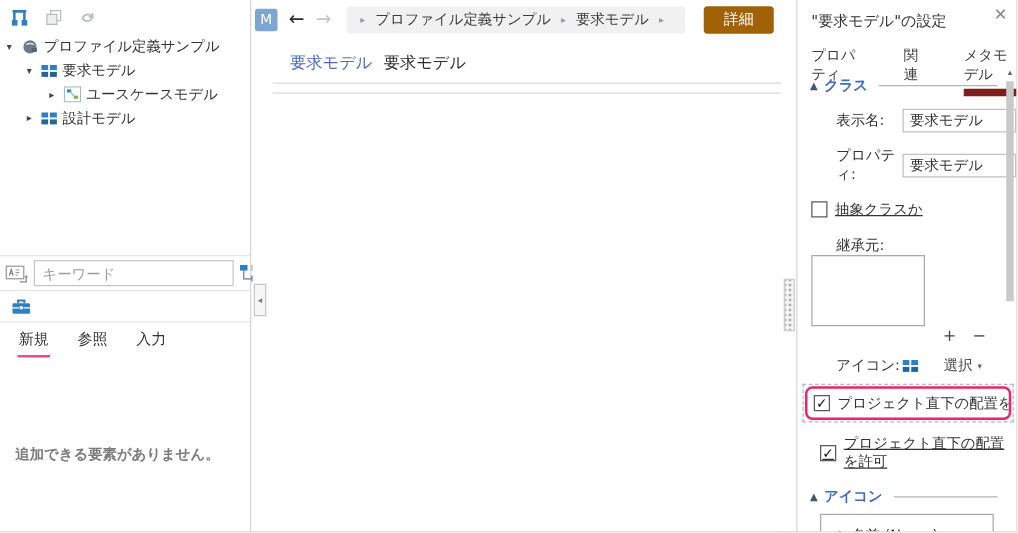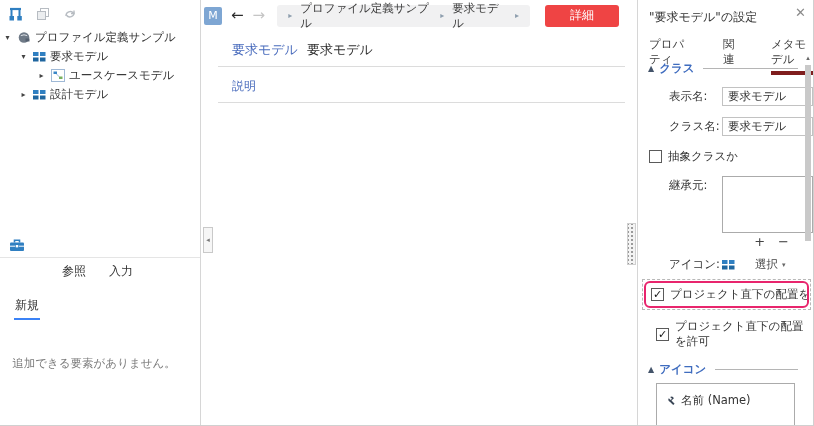--- a/index.html
+++ b/index.html
@@ -22,35 +22,35 @@
   .search-row { position: absolute; top: 204px; left: 0; right: 0; height: 29px;
     display: flex; align-items: center; gap: 4px; padding: 0 4px;
     border-top: 1px solid #e5e5e5; border-bottom: 1px solid #e5e5e5; }
   .keyword-input { flex: 1; height: 21px; border: 1px solid #c6c6c6; font-size: 11.5px;
     padding: 0 6px; color: #333; font-family: inherit; outline: none; }
   .keyword-input::placeholder { color: #9d9d9d; }
   .toolbox-row { position: absolute; top: 233px; left: 0; right: 0; height: 25px;
     padding: 5px 9px; border-bottom: 1px solid #e5e5e5; }
   .lp-tabs { position: absolute; top: 258px; left: 0; right: 0; display: flex; gap: 21px; padding: 0 14px; }
   .lp-tab { padding: 5px 1px 4px; color: #333; font-size: 12px; cursor: default; }
-  .lp-tab.active { border-bottom: 2px solid #3b82f6; margin-top: 34px; }
+  .lp-tab.active { border-bottom: 2px solid #ec4899; }
   .empty-msg { position: absolute; top: 356px; left: 0; width: 188px; text-align: center;
-    color: #7b7b7b; font-size: 11.5px; }
+    color: #7b7b7b; font-size: 11.5px; font-weight: bold; }
   
   .center-panel { position: absolute; left: 202px; top: 0; width: 423px; height: 100%; background: #fff; }
   .c-header { display: flex; align-items: center; gap: 9px; padding: 5px 6px 4px 2px; height: 30px; }
   .m-badge { width: 18px; height: 18px; background: #7ea6d3; color: #fff; font-size: 11px;
     display: flex; align-items: center; justify-content: center; border-radius: 2px; flex: 0 0 auto; }
   .nav-arrow { font-size: 15px; line-height: 1; cursor: default; }
   .nav-back { color: #2b2b2b; }
   .nav-fwd { color: #c5c5c5; }
   .crumb { flex: 1; height: 22px; background: #f1f1f2; border-radius: 3px; display: flex;
     align-items: center; gap: 8px; padding: 0 11px; font-size: 11.5px; color: #3c3c3c; margin-left: 3px; }
   .crumb-sep { color: #8e9eae; font-size: 8px; }
-  .detail-btn { width: 74px; height: 22px; background: #ef4444; color: #fff; border: none;
+  .detail-btn { width: 56px; height: 22px; background: #a16207; color: #fff; border: none;
     border-radius: 3px; font-size: 12px; font-family: inherit; margin-left: 6px; cursor: pointer; }
   .c-title { margin: 11px 0 0 30px; font-size: 13px; color: #2f2f2f; }
   .t-type { color: #4a6cbd; margin-right: 9px; }
   .c-hr { border: none; border-top: 1px solid #dcdcdc; margin: 7px 0 0 16px; }
   .c-desc-label { margin: 11px 0 0 30px; color: #4a6cbd; font-size: 12px; }
   .c-desc-value { margin: 12px 0 0 33px; color: #8c8c8c; font-size: 12px; }
   
   .collapse-handle { position: absolute; left: 203px; top: 227px; width: 10px; height: 26px;
     background: #f6f6f6; border: 1px solid #c9c9c9; display: flex; align-items: center;
     justify-content: center; color: #777; font-size: 7px; cursor: pointer; }
@@ -58,38 +58,38 @@
     background: #f4f4f4; border: 1px solid #cfcfcf; cursor: col-resize;
     background-image: radial-gradient(#9a9a9a 0.8px, transparent 1px);
     background-size: 4px 4px; background-position: 2px 2px; }
   
   .right-panel { position: absolute; left: 637px; top: 0; width: 177px; height: 100%;
     border-left: 1px solid #d6d6d6; background: #fff; }
   .rp-title { padding: 9px 0 0 11px; font-size: 12px; color: #333; }
   .rp-close { position: absolute; top: 5px; right: 8px; color: #8a8a8a; font-size: 13px; cursor: pointer; }
   .rp-tabs { display: flex; gap: 31px; padding: 11px 0 0 11px; }
   .rp-tab { padding-bottom: 4px; color: #3c3c3c; font-size: 11.5px; cursor: default; }
-  .rp-tab.active { border-bottom: 4px solid #7f1d1d; }
+  .rp-tab.active { border-bottom: 6px solid #7f1d1d; }
   .rp-content { position: absolute; top: 52px; left: 0; right: 0; bottom: 0; }
   .rp-scrollbar { position: absolute; right: 2px; top: 2px; bottom: 0; width: 8px; }
   .rp-scroll-up { font-size: 7px; color: #666; text-align: center; line-height: 8px; }
   .rp-thumb { position: absolute; top: 11px; left: 1px; width: 6px; height: 176px; background: #c9c9c9; }
   .sec-header { display: flex; align-items: center; gap: 5px; padding: 9px 16px 0 10px;
     color: #3f6cbf; font-weight: bold; font-size: 11.5px; }
   .sec-tri { color: #44546a; font-size: 8px; font-weight: normal; }
   .sec-line { flex: 1; border-top: 1px solid #b5b5b5; margin-left: 4px; }
   .frow { display: flex; align-items: center; margin: 11px 0 0 11px; font-size: 11.5px; color: #333; }
   .frow .flabel { width: 53px; flex: 0 0 auto; margin-left: 20px; }
   .finput { width: 91px; height: 19px; border: 1px solid #c2c2c2; font-size: 11.5px;
     padding: 0 5px; color: #333; font-family: inherit; outline: none; }
   .checkbox { width: 13px; height: 13px; border: 1px solid #5a5a5a; background: #fff;
     display: inline-flex; align-items: center; justify-content: center; font-size: 11px;
     color: #111; line-height: 1; flex: 0 0 auto; cursor: pointer; }
-  .cb-row { display: flex; align-items: center; gap: 6px; font-size: 11.5px; color: #333; }
-  .inherit-row { align-items: flex-start; margin-top: 12px; }
+  .cb-row { display: flex; align-items: center; gap: 6px; font-size: 11.5px; color: #333; text-decoration: underline; }
+  .inherit-row { align-items: flex-start; margin-top: 12px; flex-direction: column; }
   .inherit-row .flabel { padding-top: 2px; }
   .listbox { width: 91px; height: 57px; border: 1px solid #ababab; background: #fff; }
   .pm-row { display: flex; justify-content: flex-end; gap: 13px; margin: 2px 25px 0 0;
     font-size: 13px; color: #444; }
   .pm-btn { cursor: pointer; line-height: 1; }
   .icon-row { margin-top: 9px; gap: 0; }
   .select-btn { display: inline-flex; align-items: center; gap: 4px; color: #444; cursor: pointer; margin-left: 20px; }
   .select-caret { font-size: 7px; color: #666; }
   .hl-outer { margin: 7px 3px 0 4px; border: 1px dashed #b8b8b8; padding: 1px; }
   .hl-pink { border: 2px solid #e8256d; border-radius: 6px; padding: 4px 5px; display: flex;
@@ -174,20 +174,40 @@
               <rect x="0" y="1" width="5.5" height="4" fill="#2f7fc1"></rect>
               <rect x="7" y="1" width="5.5" height="4" fill="#2f7fc1"></rect>
               <rect x="0" y="6.5" width="5.5" height="4" fill="#1f669f"></rect>
               <rect x="7" y="6.5" width="5.5" height="4" fill="#1f669f"></rect>
             </svg>
         </span>
         <span class="tree-label">設計モデル</span>
       </div>
     </div>
 
+    <div class="search-row">
+      <span class="ico">
+        <svg width="19" height="16" viewBox="0 0 19 16">
+            <rect x="1" y="2" width="14" height="10" fill="#fff" stroke="#9a9a9a"></rect>
+            <path d="M3.5 9.5 L5 4.5 6.5 9.5 M4.2 7.8 h1.7" stroke="#777" stroke-width="0.9" fill="none"></path>
+            <path d="M8.5 5 h3 M8.5 7 h3 M8.5 9 h2" stroke="#999" stroke-width="0.8"></path>
+            <path d="M12 14.5 h5 v-4" stroke="#888" stroke-width="1" fill="none"></path>
+            <path d="M17 9 l-1.5 2 h3 z" fill="#888"></path>
+          </svg>
+      </span>
+      <input class="keyword-input" type="text" placeholder="キーワード" style="">
+      <span class="ico">
+        <svg width="17" height="15" viewBox="0 0 17 15">
+            <rect x="1" y="1" width="6" height="4.5" fill="#2f7fc1"></rect>
+            <rect x="10" y="1" width="6" height="4.5" fill="#8fb8dd"></rect>
+            <rect x="10" y="9.5" width="6" height="4.5" fill="#2f7fc1"></rect>
+            <path d="M4 5.5 v6.5 h6 M13 5.5 v4" stroke="#6d7b89" stroke-width="1" fill="none"></path>
+          </svg>
+      </span>
+    </div>
 
     <div class="toolbox-row">
       <span class="ico">
         <svg width="16" height="14" viewBox="0 0 16 14">
             <rect x="1" y="4.5" width="14" height="8.5" rx="1" fill="#2f7fc1"></rect>
             <path d="M5.5 4.5 v-2.2 h5 v2.2" stroke="#2f7fc1" stroke-width="1.6" fill="none"></path>
             <path d="M1 8.2 h5.2 M9.8 8.2 h5.2" stroke="#fff" stroke-width="1"></path>
             <rect x="6.8" y="7" width="2.4" height="2.4" fill="#fff"></rect>
           </svg>
       </span>
@@ -214,21 +234,20 @@
         <span>要求モデル</span>
         <span class="crumb-sep">▸</span>
       </div>
       <button class="detail-btn">詳細</button>
     </div>
 
     <div class="c-title">
       <span class="t-type">要求モデル</span><span>要求モデル</span>
     </div>
     <hr class="c-hr">
-    <div class="c-desc-label">説明</div>
     <hr class="c-hr">
   </div>
 
   <div class="collapse-handle">◂</div>
   <div class="splitter-grip"></div>
 
   <div class="right-panel">
     <div class="rp-title">"要求モデル"の設定</div>
     <span class="rp-close">✕</span>
     <div class="rp-tabs">
@@ -247,21 +266,21 @@
         <span class="sec-tri">▲</span>
         <span>クラス</span>
         <span class="sec-line"></span>
       </div>
 
       <div class="frow">
         <span class="flabel">表示名:</span>
         <input class="finput" type="text" value="要求モデル" style="">
       </div>
       <div class="frow">
-        <span class="flabel">クラス名:</span>
+        <span class="flabel">プロパティ:</span>
         <input class="finput" type="text" value="要求モデル" style="">
       </div>
       <div class="frow cb-row" style="margin-top:13px">
         <span class="checkbox"></span>
         <span>抽象クラスか</span>
       </div>
       <div class="frow inherit-row">
         <span class="flabel">継承元:</span>
         <div class="listbox"></div>
       </div>

